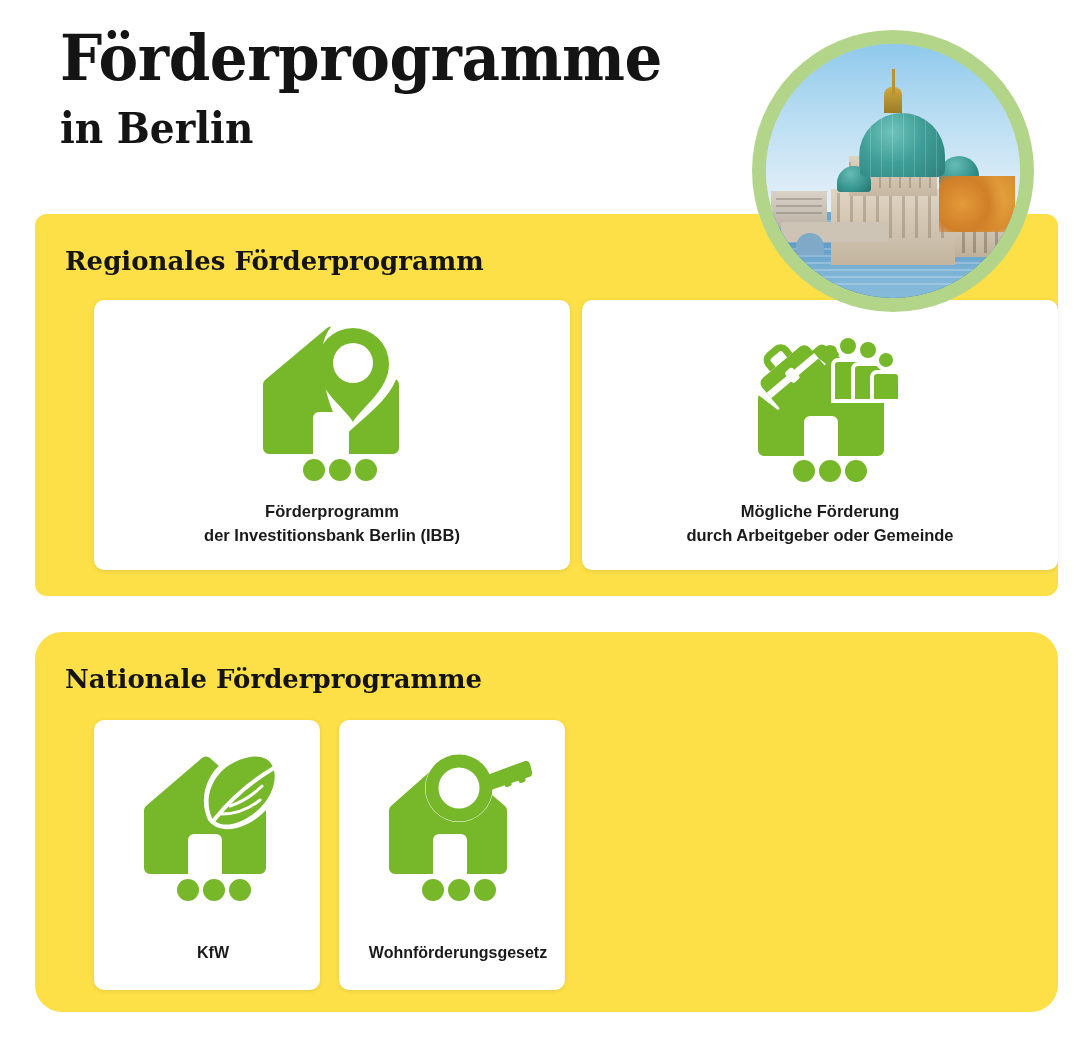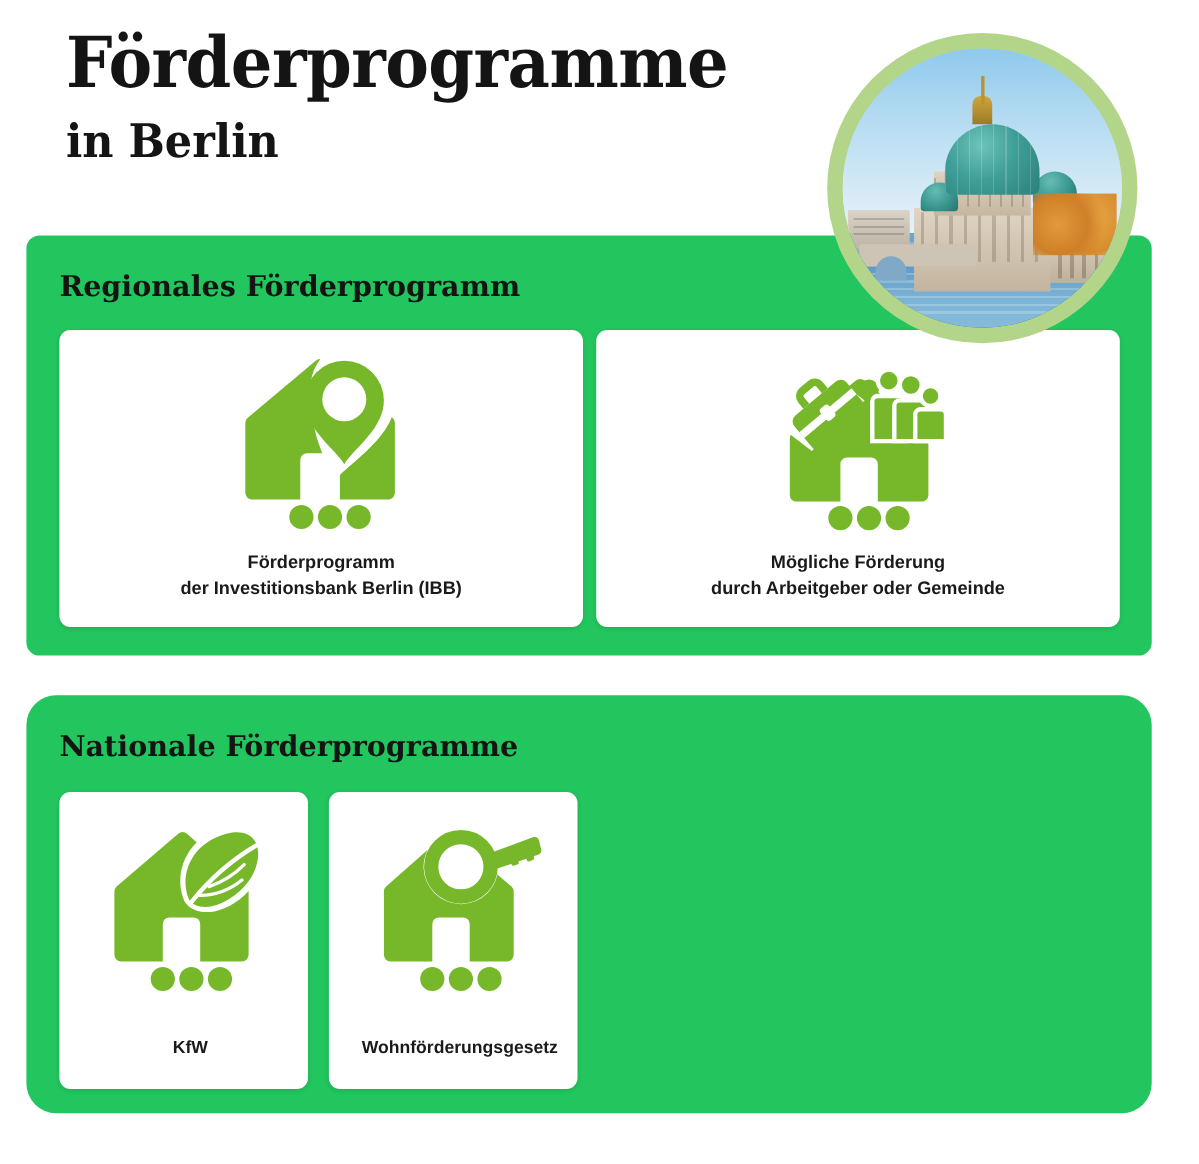--- a/index.html
+++ b/index.html
@@ -187,23 +187,23 @@
     z-index:3;
   }
   .bldg-left::after{
     content:""; position:absolute; left:8%; top:18%; width:84%; height:60%;
     background: repeating-linear-gradient(to bottom, rgba(90,84,74,.3) 0 2px, rgba(0,0,0,0) 2px 7px);
   }
 
   
   .panel {
     position: absolute;
-    left: 24px;
+    left: 35px;
     width: 1023px;
-    background: #22c55e;
+    background: #fde047;
     border-radius: 12px;
     box-sizing: border-box;
   }
   #panel-regional { top: 214px; height: 382px; }
   #panel-national { top: 632px; height: 380px; border-radius: 27px; }
 
   .panel-title {
     font-family: "DejaVu Serif", serif;
     font-weight: bold;
     font-size: 26px;
@@ -218,20 +218,21 @@
   
   .card {
     position: absolute;
     background: #ffffff;
     border-radius: 10px;
     box-shadow: 0 1px 4px rgba(0,0,0,0.10);
     box-sizing: border-box;
     display: flex;
     flex-direction: column;
     align-items: center;
+    margin-left: 29px;
   }
   .card.wide { width: 476px; height: 270px; top: 86px; padding-top: 18px; }
   #card-ibb { left: 30px; }
   #card-arbeitgeber { left: 518px; }
 
   .card.small { width: 226px; height: 270px; top: 88px; padding-top: 24px; padding-left: 12px; }
   #card-kfw { left: 30px; }
   #card-wfg { left: 275px; }
   #card-bafa { left: 518px; }
 

